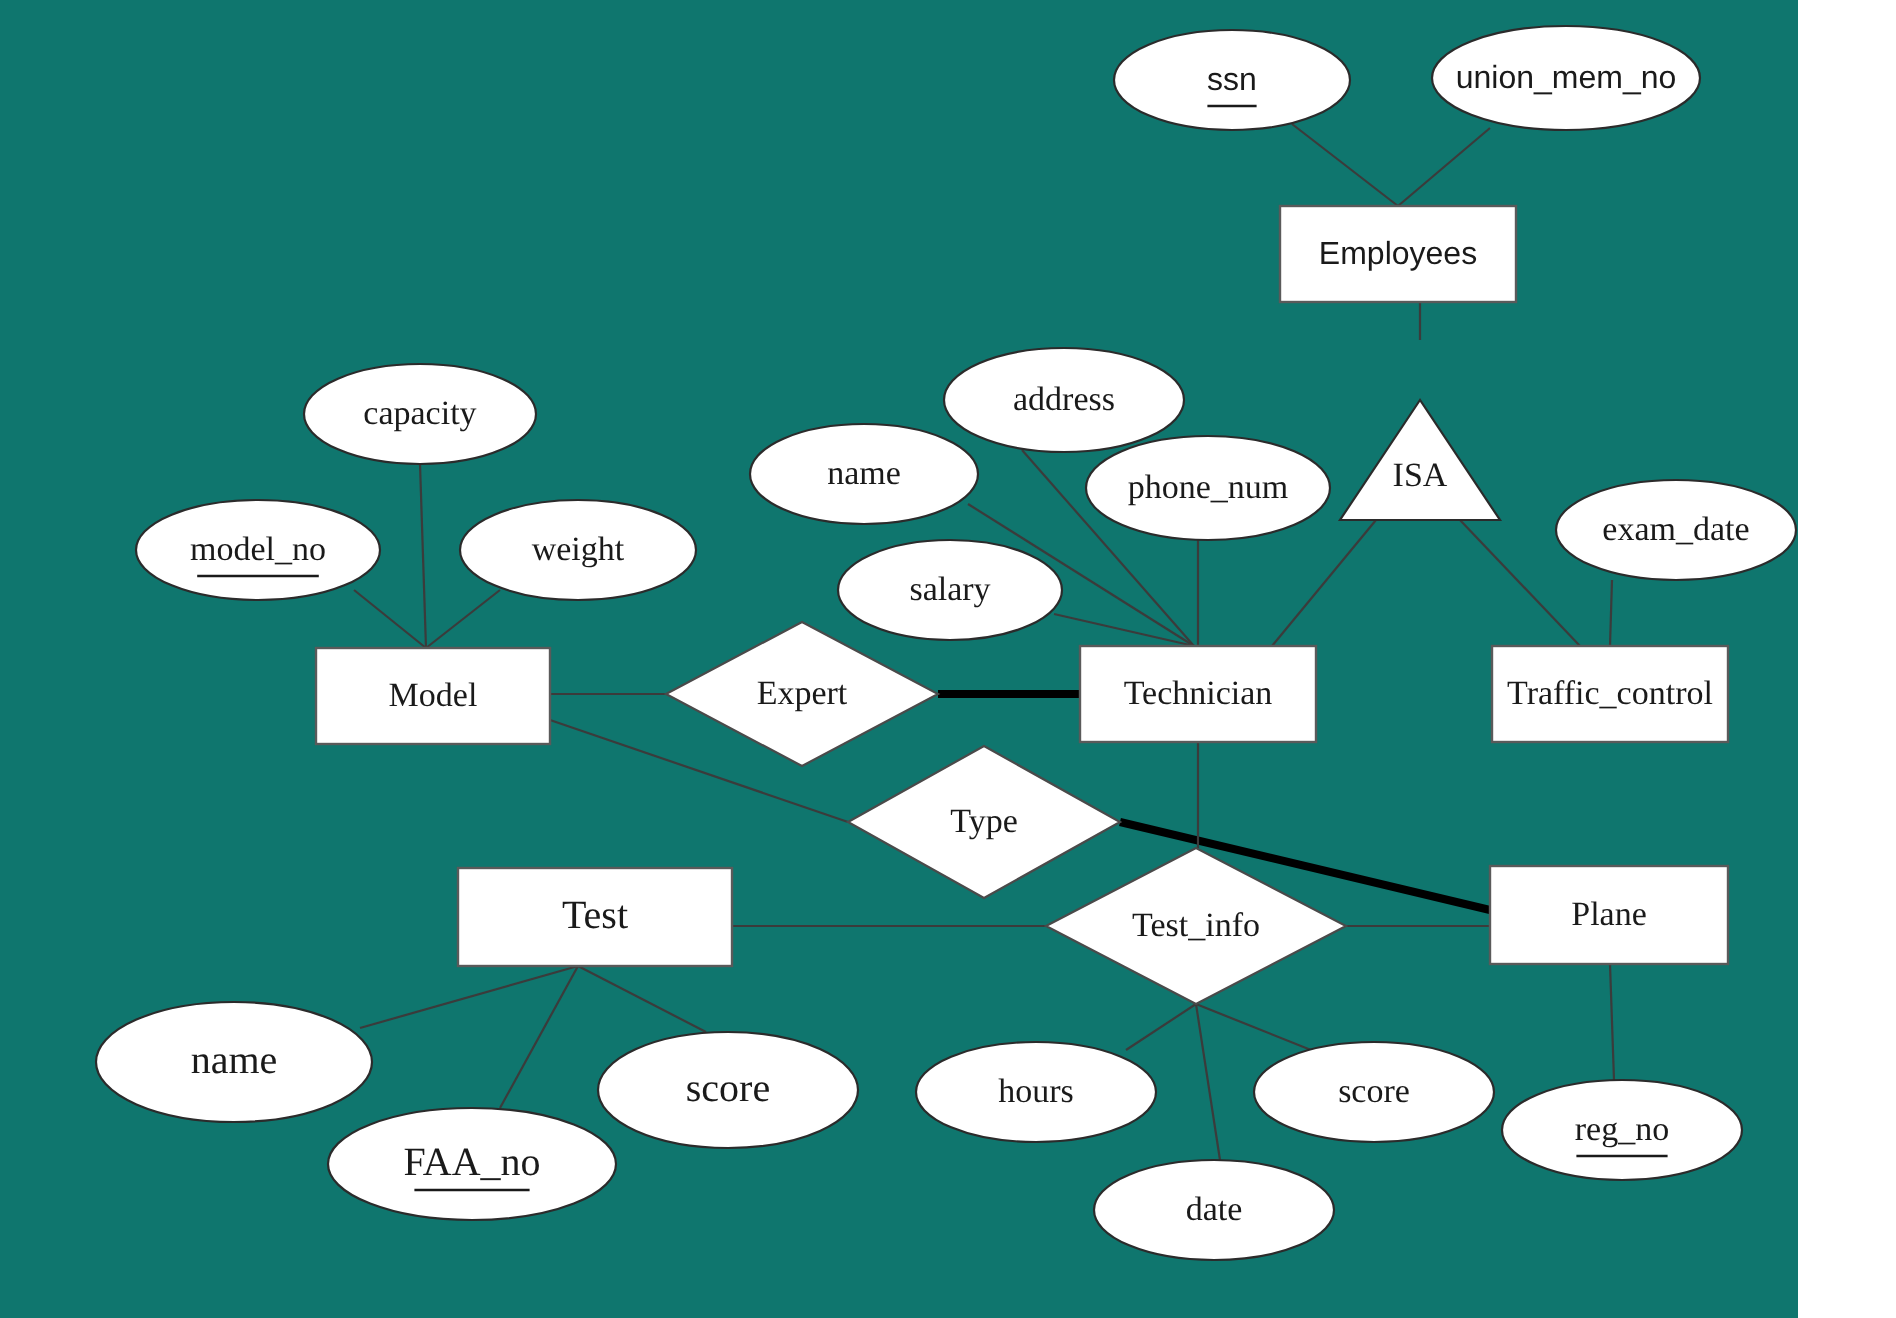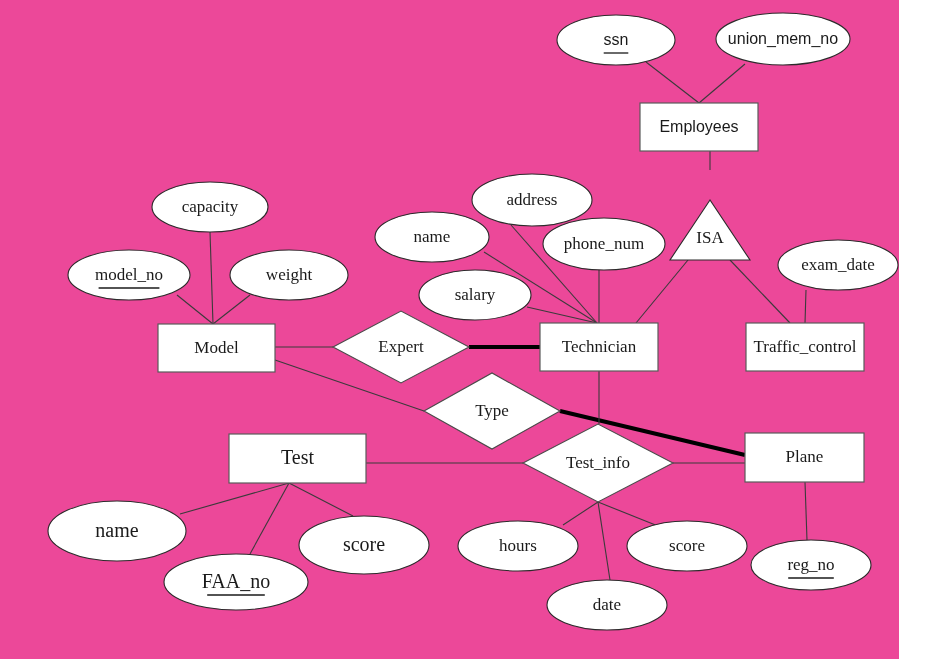--- a/index.html
+++ b/index.html
@@ -10,21 +10,21 @@
   body {
     width: 948px;
     height: 659px;
     overflow: hidden;
     font-family: "Liberation Serif", serif;
   }
   #er-root {
     position: relative;
     width: 899px;
     height: 659px;
-    background: #ec4899;
+    background: #0f766e;
   }
   svg#er-canvas {
     display: block;
     width: 948px;
     height: 659px;
   }
   .shape-line {
     fill: #ffffff;
     stroke: #5a5a5a;
     stroke-width: 1.2;

